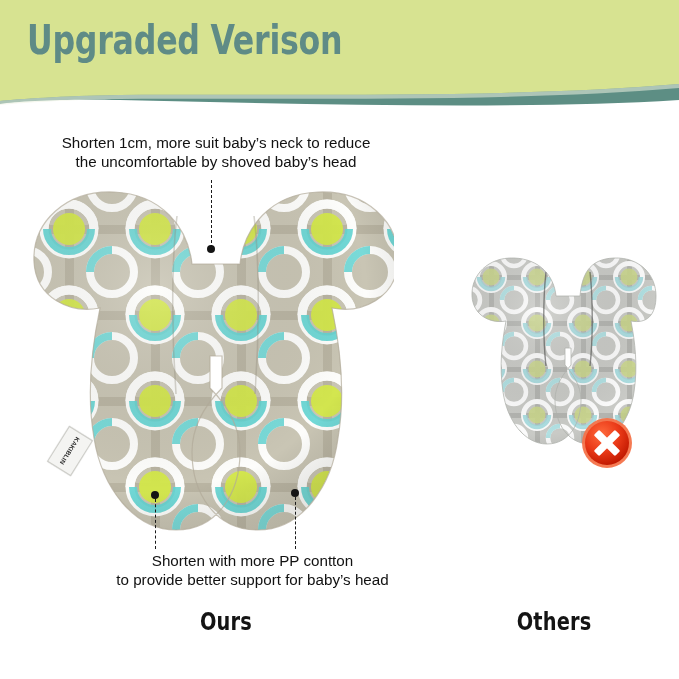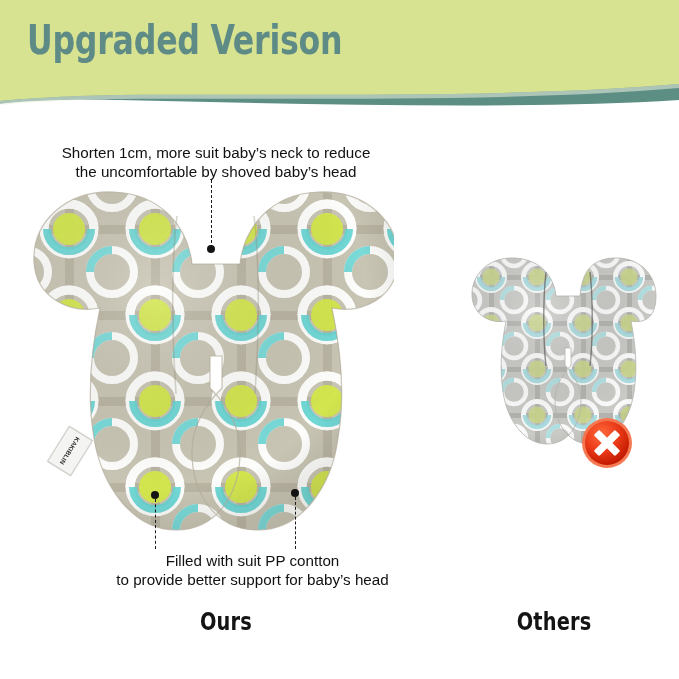--- a/index.html
+++ b/index.html
@@ -20,21 +20,21 @@
     letter-spacing:-0.3px;line-height:1;
     transform:scaleX(0.88);transform-origin:left top;
     white-space:nowrap;
   }
 
   
   .note{
     position:absolute;color:#111;font-size:15.2px;line-height:1.28;
     text-align:center;white-space:pre-line;
   }
-  .note-top{left:22px;top:143px;width:388px;}
+  .note-top{left:22px;top:133px;width:388px;}
   .note-bottom{left:80px;top:551px;width:345px;}
 
   
   .lead{position:absolute;border-left:1.6px dashed #1a1a1a;}
   .dot{position:absolute;width:8px;height:8px;border-radius:50%;background:#141414;}
 
   
   .cap{
     position:absolute;
     font-family:"DejaVu Sans Condensed","Liberation Sans",sans-serif;
@@ -284,19 +284,19 @@
       </g>
     </svg>
   </div>
 
   <div class="dot" style="left:151px;top:491px;"></div>
   <div class="lead" style="left:155px;top:499px;height:50px;"></div>
 
   <div class="dot" style="left:291px;top:489px;"></div>
   <div class="lead" style="left:295px;top:497px;height:52px;"></div>
 
-  <div class="note note-bottom">Filled with suit PP contton
+  <div class="note note-bottom">Shorten with more PP contton
 to provide better support for baby’s head</div>
 
   <div class="cap cap-ours">Ours</div>
   <div class="cap cap-others">Others</div>
 
 </div>
 
 </body></html>

